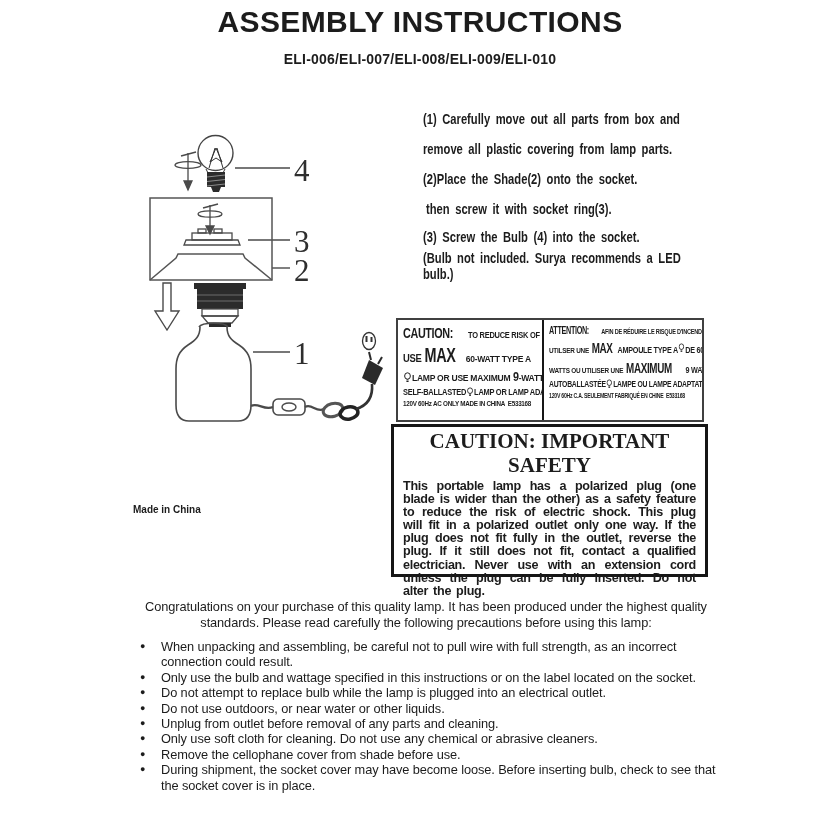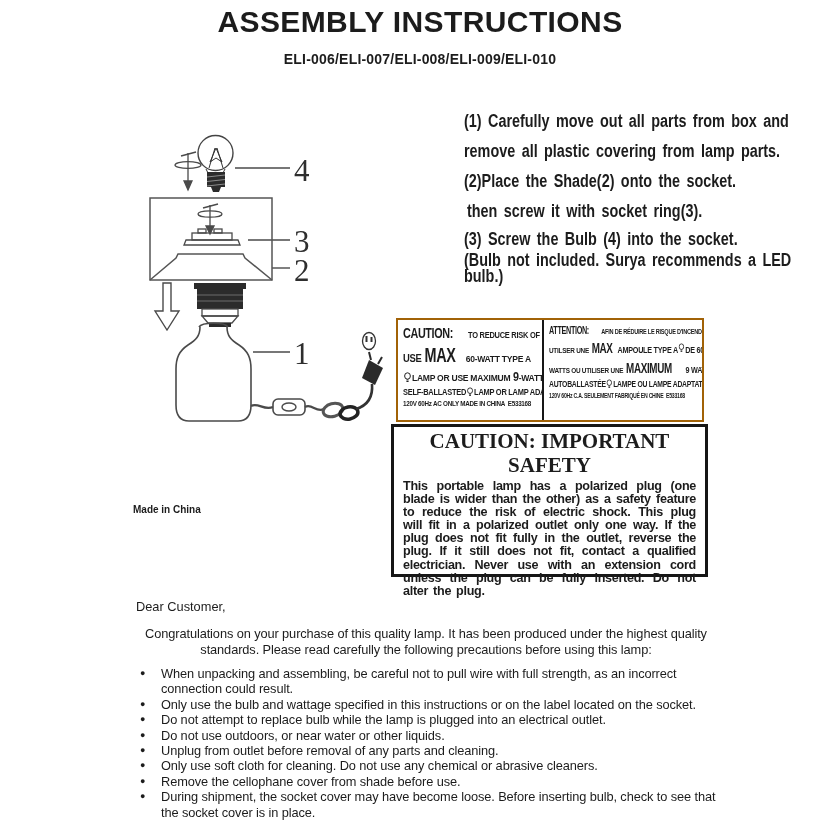--- a/index.html
+++ b/index.html
@@ -8,29 +8,29 @@
   .title{position:absolute;top:5px;left:0;width:100%;text-align:center;
          font-size:30px;font-weight:bold;letter-spacing:.4px;}
   .models{position:absolute;top:51px;left:0;width:100%;text-align:center;
           font-size:14px;font-weight:bold;letter-spacing:.2px;}
 
   
   .diagram{position:absolute;left:140px;top:108px;width:260px;height:335px;}
 
   
   .steps{position:absolute;left:423px;top:111px;width:300px;height:180px;
-         font-weight:bold;font-size:18px;margin-left:41px;}
+         font-weight:bold;font-size:14px;}
   .steps div{position:absolute;left:0;white-space:nowrap;transform:scaleX(.8);
              transform-origin:left top;word-spacing:3px;}
   .s1{top:0px;} .s2{top:30px;} .s3{top:60px;} .s4{top:90px;left:3px!important;}
   .s5{top:118px;} .s6{top:139px;} .s7{top:155px;}
 
   
   .culabel{position:absolute;left:396px;top:318px;width:308px;height:104px;
-           border:2px solid #a16207;box-sizing:border-box;display:flex;background:#fff;}
+           border:2px solid #404040;box-sizing:border-box;display:flex;background:#fff;}
   .half{padding:4px 3px 2px 5px;box-sizing:border-box;overflow:hidden;}
   .half-en{width:146px;border-right:2px solid #161616;}
   .half-fr{flex:1;}
   .lrow{display:flex;align-items:baseline;white-space:nowrap;font-weight:bold;
         transform-origin:left bottom;letter-spacing:-.3px;}
   .half-en .lrow{transform:scaleX(.9);margin-bottom:3px;}
   .half-fr .lrow{transform:scaleX(.82);margin-bottom:3px;}
   .bigword{display:inline-block;transform:scaleX(.8);transform-origin:left bottom;
            letter-spacing:-.5px;}
   .bulbicon{flex:none;align-self:center;margin:0 1px;}
@@ -247,21 +247,20 @@
   </div>
 
   <div class="safety">
     <div class="safety-h">CAUTION: IMPORTANT SAFETY</div>
     <div class="safety-body">This portable lamp has a polarized plug (one blade is wider than the other) as a safety feature to reduce the risk of electric shock. This plug will fit in a polarized outlet only one way. If the plug does not fit fully in the outlet, reverse the plug. If it still does not fit, contact a qualified electrician. Never use with an extension cord unless the plug can be fully inserted. Do not alter the plug.</div>
   </div>
 
   <div class="madein">Made in China</div>
 
   <div class="customer">
-    <div class="greeting">Dear Customer,</div>
     <div class="intro">Congratulations on your purchase of this quality lamp. It has been produced under the highest quality standards. Please read carefully the following precautions before using this lamp:</div>
     <div class="bullets">
       <div class="brow">
         <span class="bdot">●</span>
         <span class="btxt">When unpacking and assembling, be careful not to pull wire with full strength, as an incorrect connection could result.</span>
       </div>
       <div class="brow">
         <span class="bdot">●</span>
         <span class="btxt">Only use the bulb and wattage specified in this instructions or on the label located on the socket.</span>
       </div>

